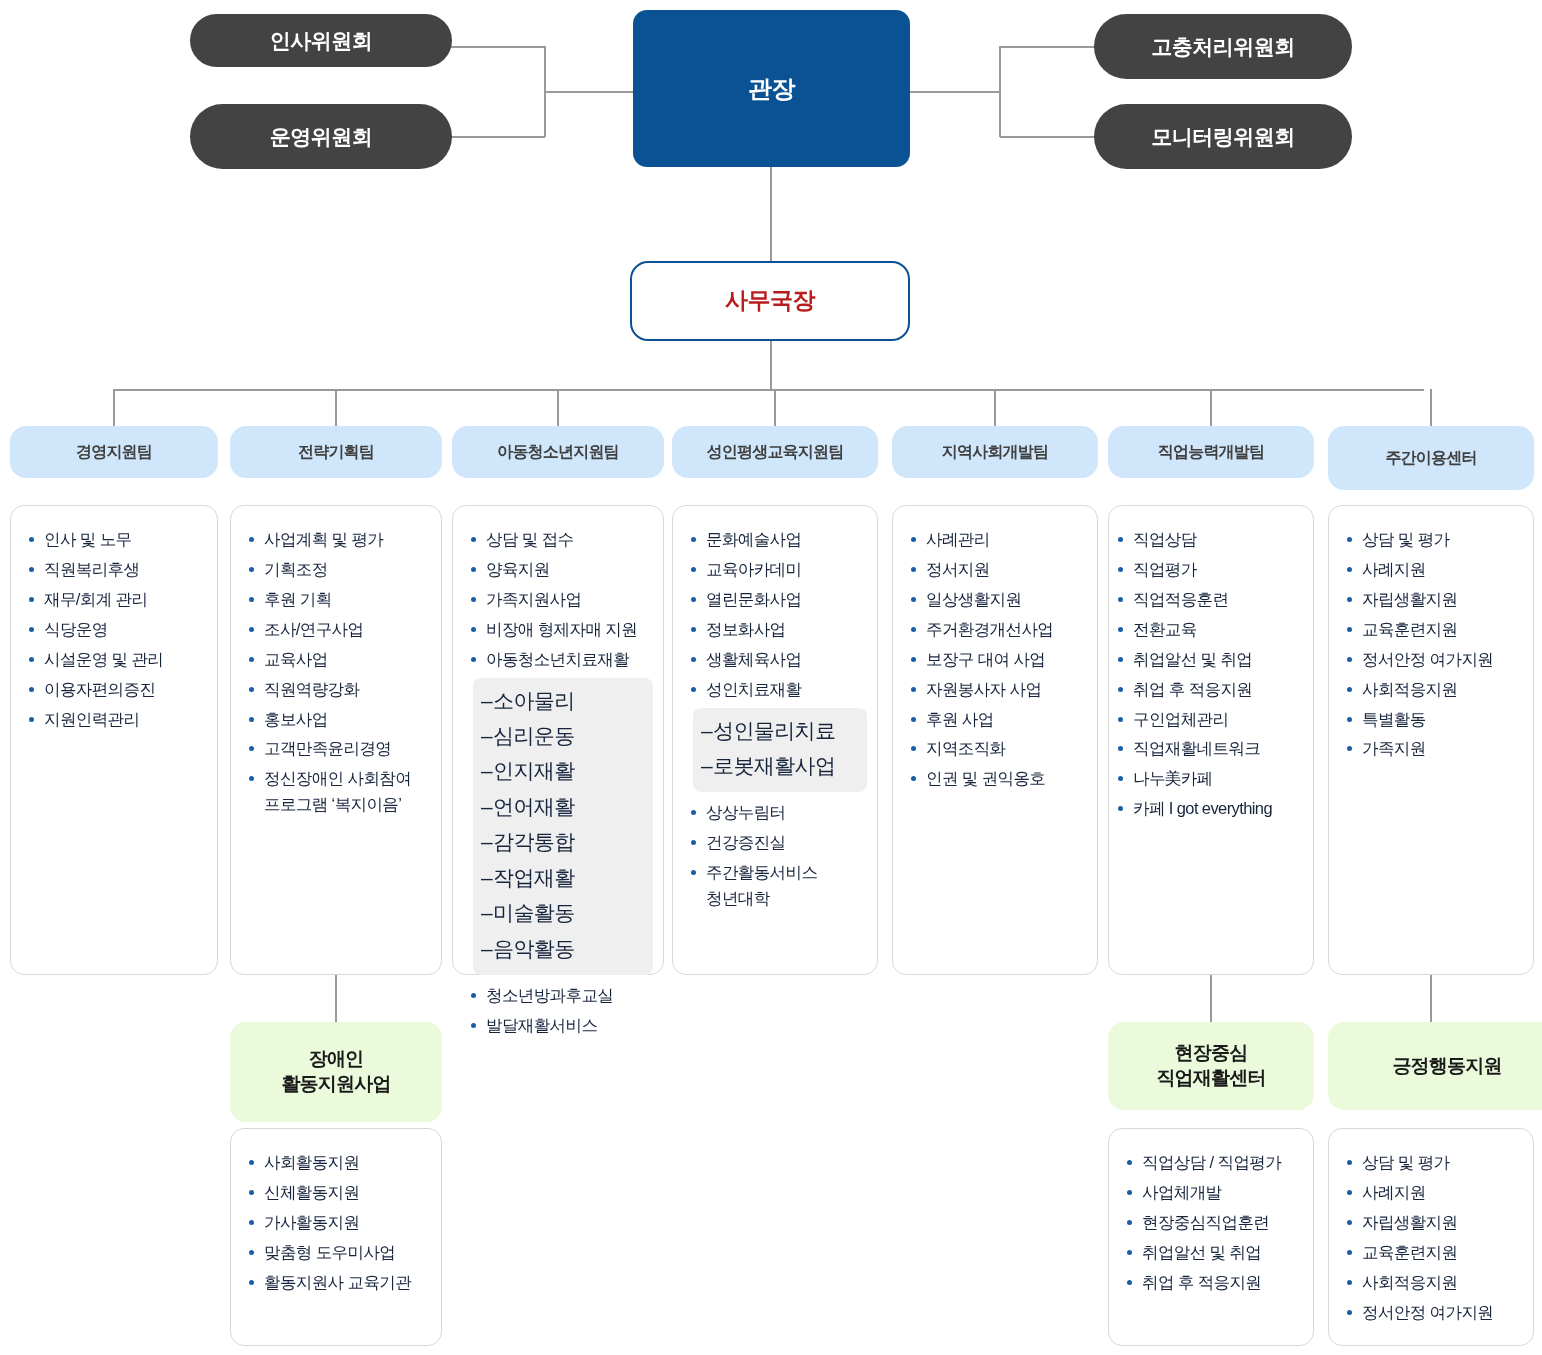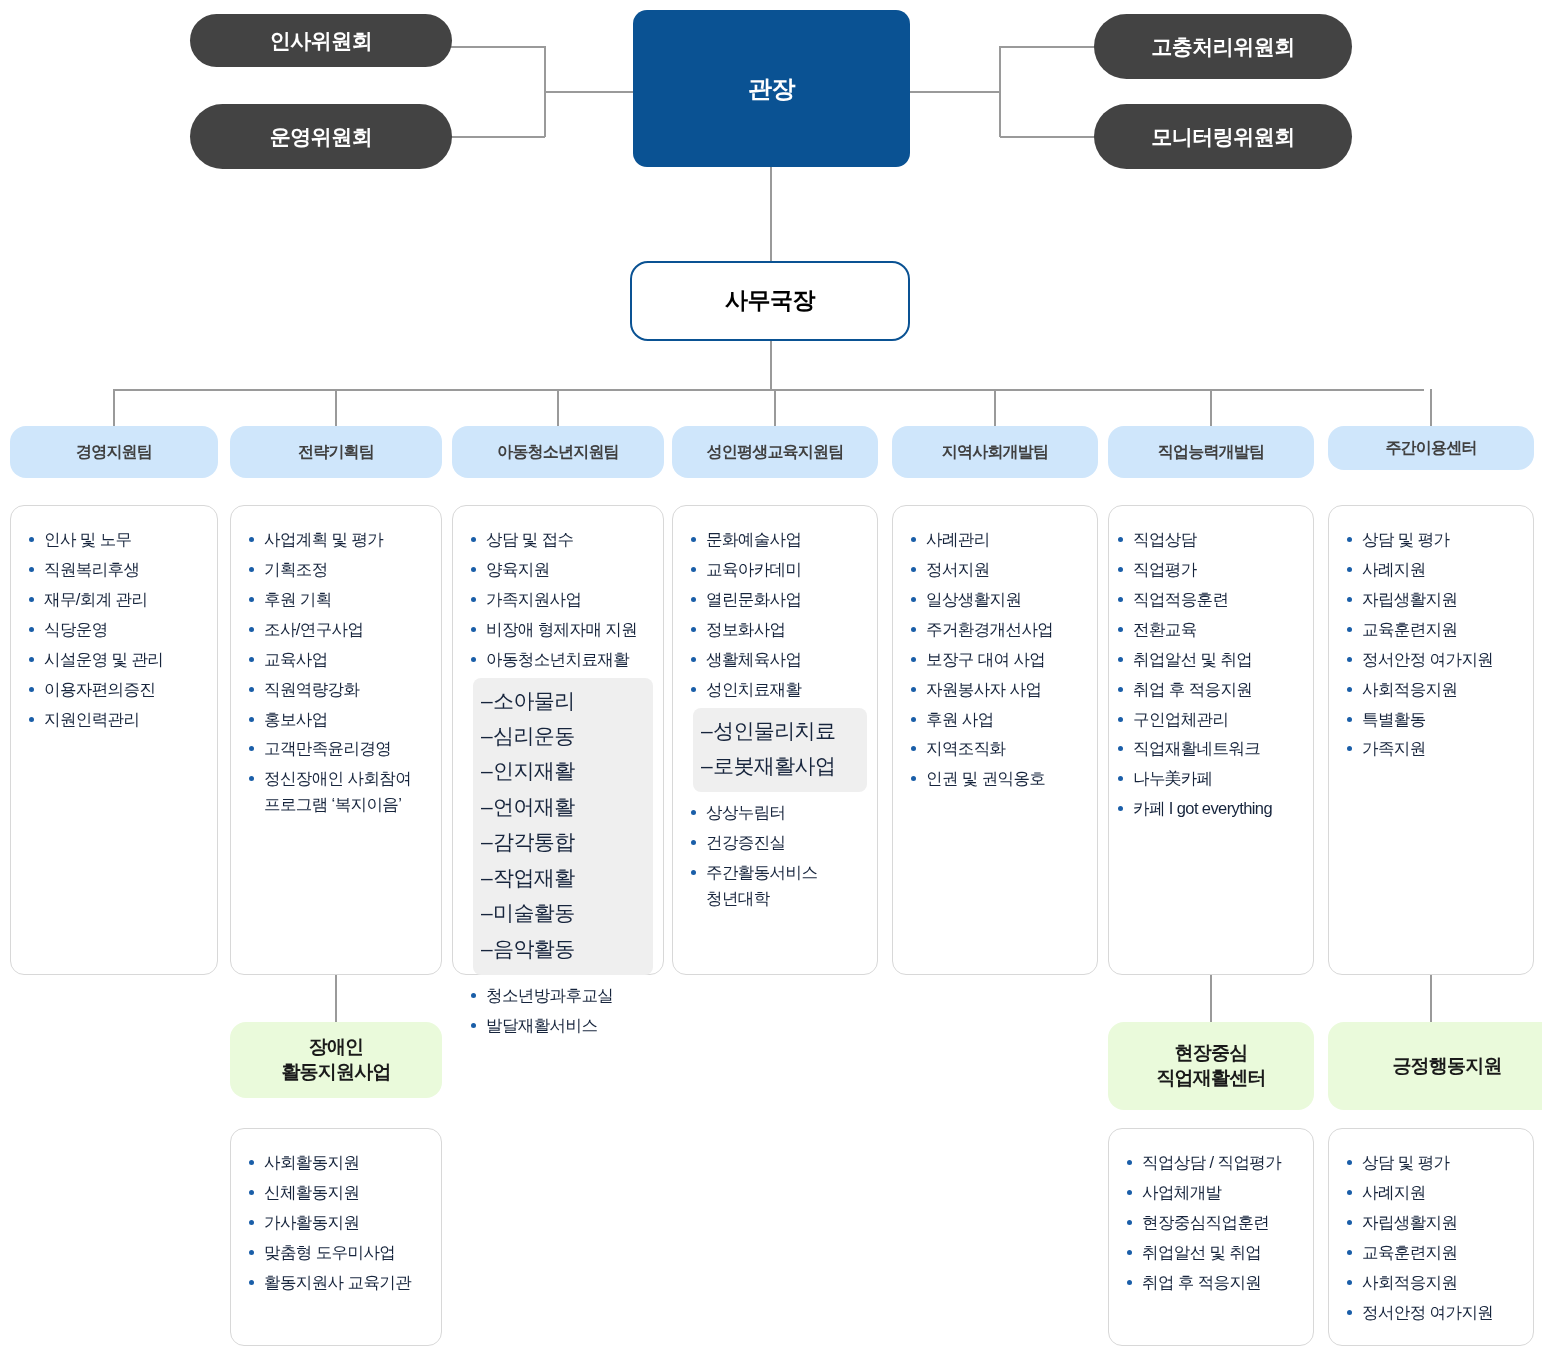--- a/index.html
+++ b/index.html
@@ -44,21 +44,21 @@
     color: #ffffff;
     border-radius: 14px;
     font-size: 24px;
     font-weight: bold;
     letter-spacing: -0.5px;
   }
 
   
   .box-secretary {
     background: #ffffff;
-    color: #000000;
+    color: #b91c1c;
     border: 2.5px solid #0a5293;
     border-radius: 18px;
     font-size: 23px;
     font-weight: bold;
     letter-spacing: -0.5px;
   }
 
   
   .team-head {
     background: #cfe6fb;
@@ -302,40 +302,40 @@
           <li>전환교육</li>
           <li>취업알선 및 취업</li>
           <li>취업 후 적응지원</li>
           <li>구인업체관리</li>
           <li>직업재활네트워크</li>
           <li>나누美카페</li>
           <li>카페 I got everything</li>
         </ul>
       </div>
       <div class="ln-v" style="left: 1430px; top: 389px; height: 37px;"></div>
-      <div class="node team-head" style="left: 1328px; top: 426px; width: 206px; height: 44px;">
+      <div class="node team-head" style="left: 1328px; top: 426px; width: 206px; height: 64px;">
         <span>주간이용센터</span>
       </div>
       <div class="panel" style="left: 1328px; top: 505px; width: 206px; height: 470px;">
         <ul>
           <li>상담 및 평가</li>
           <li>사례지원</li>
           <li>자립생활지원</li>
           <li>교육훈련지원</li>
           <li>정서안정 여가지원</li>
           <li>사회적응지원</li>
           <li>특별활동</li>
           <li>가족지원</li>
         </ul>
       </div>
     </div>
 
   <div id="units-layer">
       <div class="ln-v" style="left: 335px; top: 975px; height: 47px;"></div>
-      <div class="node unit-head" style="left: 230px; top: 1022px; width: 212px; height: 76px;">
+      <div class="node unit-head" style="left: 230px; top: 1022px; width: 212px; height: 100px;">
         <span class="ln">장애인</span>
         <span class="ln">활동지원사업</span>
       </div>
       <div class="panel" style="left: 230px; top: 1128px; width: 212px; height: 218px;">
         <ul>
           <li>사회활동지원</li>
           <li>신체활동지원</li>
           <li>가사활동지원</li>
           <li>맞춤형 도우미사업</li>
           <li>활동지원사 교육기관</li>

